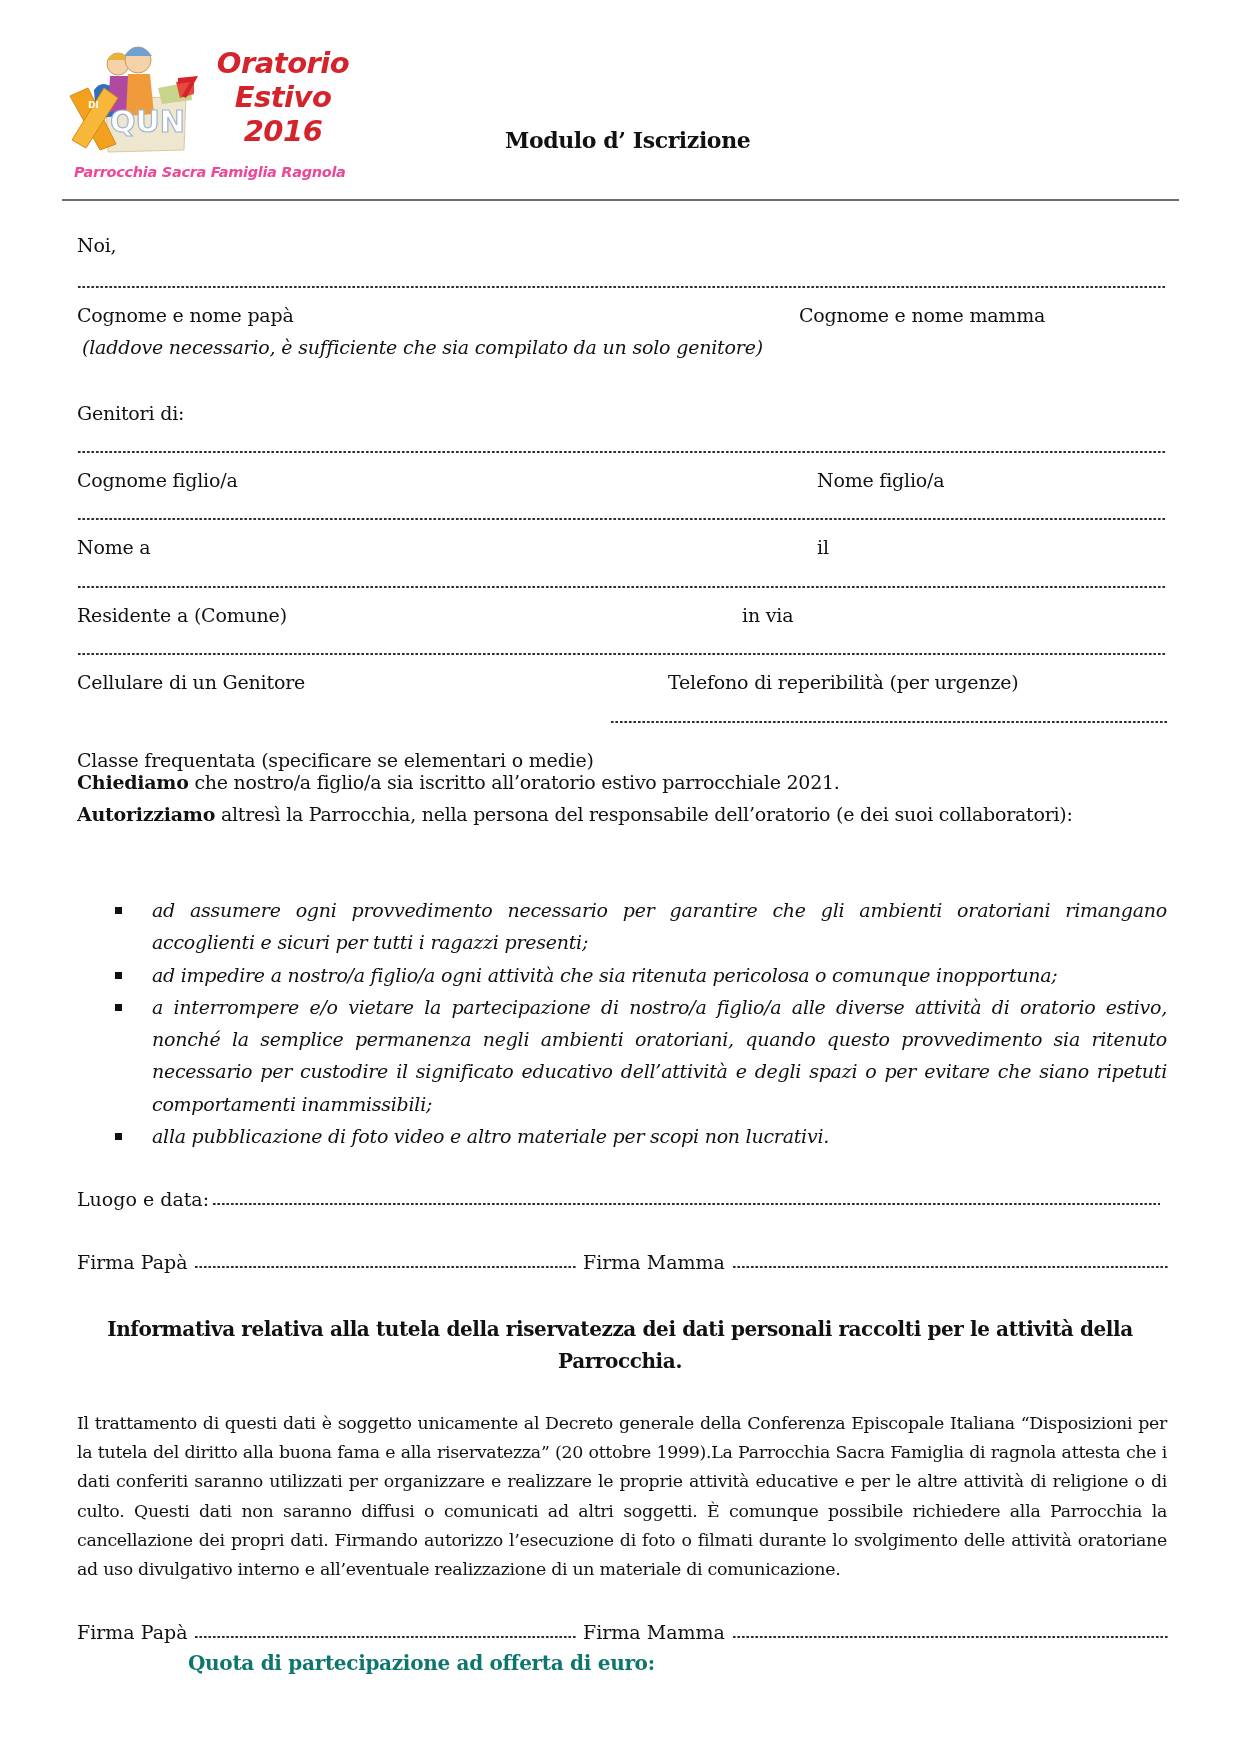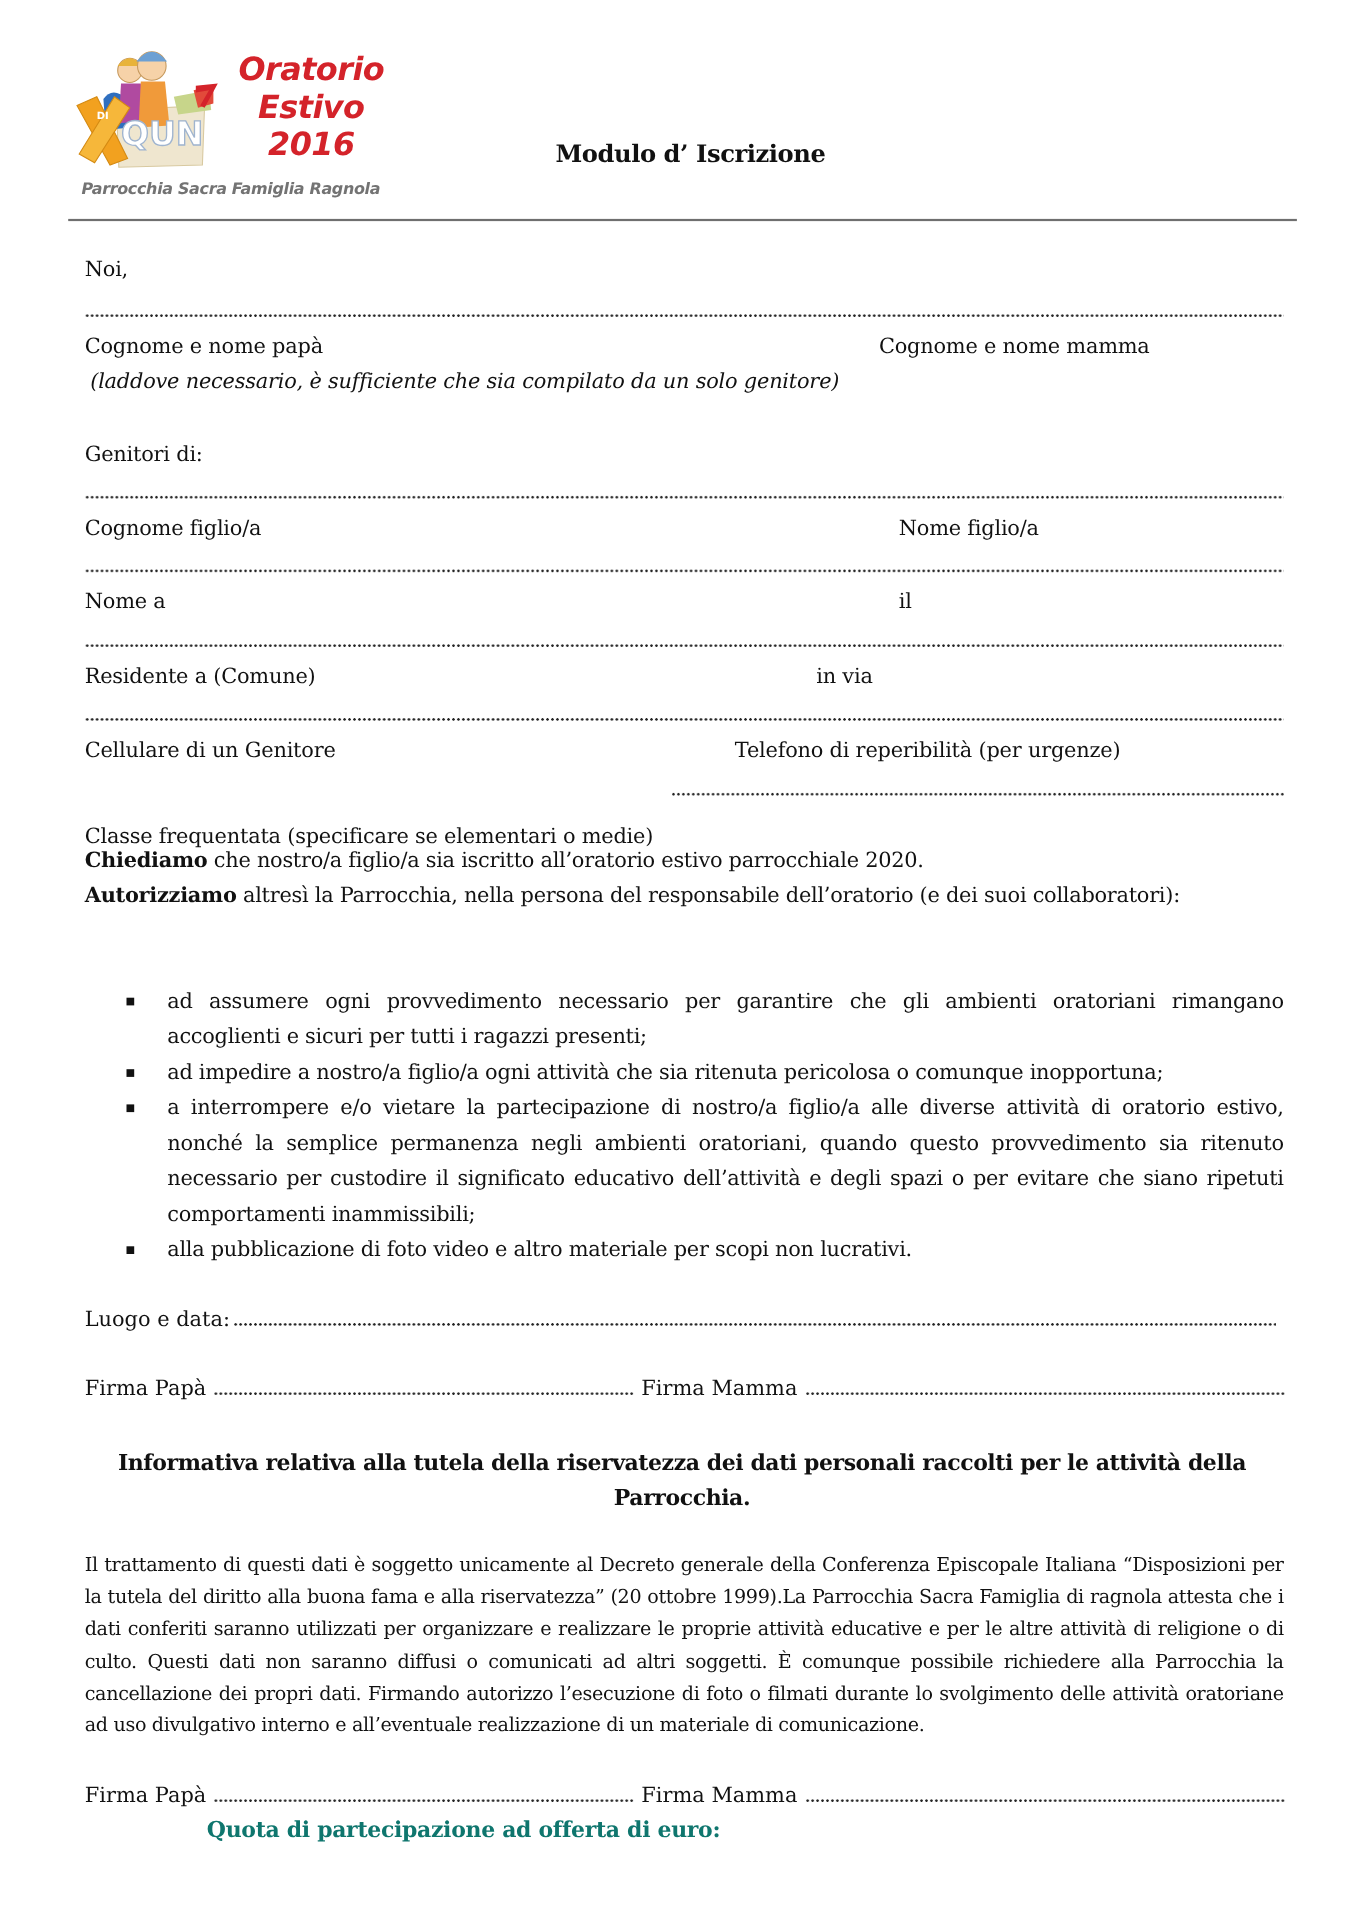--- a/index.html
+++ b/index.html
@@ -9,34 +9,34 @@
     color: #111111;
   }
   .abs { position: absolute; }
   .t { font-size: 19px; line-height: 24px; white-space: nowrap; letter-spacing: -0.2px; }
 
   
   .logo { left: 66px; top: 38px; width: 300px; height: 152px; }
   .logo-title { position: absolute; left: 137px; top: 8px; font-family: "DejaVu Sans", "Liberation Sans", sans-serif;
     font-weight: bold; font-style: italic; color: #d4232a; font-size: 29px; line-height: 34px; text-align: center; width: 160px; letter-spacing: -0.5px; }
   .logo-sub { position: absolute; left: 8px; top: 126px; font-family: "DejaVu Sans", "Liberation Sans", sans-serif;
-    font-weight: bold; font-style: italic; color: #737373; font-size: 14.5px; white-space: nowrap; letter-spacing: -0.3px; }
+    font-weight: bold; font-style: italic; color: #ec4899; font-size: 14.5px; white-space: nowrap; letter-spacing: -0.3px; }
 
   .doc-title { left: 505px; top: 127px; font-weight: bold; font-size: 22px; letter-spacing: -0.4px; }
   .hr { left: 62px; top: 199px; width: 1117px; height: 2px; background: #6f6f6f; }
 
   .dots { position: absolute; height: 4px;
     background-image: radial-gradient(circle, #222 1px, transparent 1.3px);
     background-size: 4.5px 4px; background-repeat: repeat-x; }
 
   .italic { font-style: italic; }
   .bold { font-weight: bold; }
 
   .para { left: 77px; width: 1090px; font-size: 19px; line-height: 32px; text-align: justify; letter-spacing: -0.25px; }
-  .bullet-list { left: 110px; width: 1057px; font-size: 19px; line-height: 32.3px; margin: 0; padding: 0; list-style: none; letter-spacing: -0.25px; }
+  .bullet-list { left: 110px; width: 1057px; font-size: 19px; line-height: 32.3px; margin: 0; padding: 0; list-style: none; letter-spacing: -0.25px; font-style: italic; }
   .bullet-list li { position: relative; padding-left: 42px; text-align: justify; }
   .bullet-list li .sq { position: absolute; left: 5px; top: 13px; width: 7px; height: 7px; background: #111; }
 
   .sig { font-size: 19px; line-height: 24px; }
   .privacy-title { left: 100px; width: 1040px; text-align: center; font-weight: bold; font-size: 20px; line-height: 32px; letter-spacing: -0.4px; }
   .privacy-body { left: 77px; width: 1090px; font-size: 17.4px; line-height: 29.2px; text-align: justify; letter-spacing: -0.3px; }
   .quota { left: 188px; width: 840px; text-align: left; font-weight: bold; font-size: 20px; color: #0f766e; letter-spacing: -0.3px; }
 </style>
 </head>
 <body>
@@ -100,21 +100,21 @@
 <div class="abs t" style="left:742px;top:603px;text-align:right;">in via</div>
 
 <div class="dots" style="left:77px;top:652px;width:1090px;"></div>
 <div class="abs t" style="left:77px;top:670px;">Cellulare di un Genitore</div>
 <div class="abs t" style="left:668px;top:670px;">Telefono di reperibilità (per urgenze)</div>
 
 <div class="abs t" style="left:77px;top:704px;margin-top:44px;">Classe frequentata (specificare se elementari o medie)</div>
 <div class="dots" style="left:610px;top:720px;width:558px;"></div>
 
 <div class="abs para" style="top:766px;">
-  <div><span class="bold">Chiediamo</span><span> che nostro/a figlio/a sia iscritto all’oratorio estivo parrocchiale 2020.</span></div>
+  <div><span class="bold">Chiediamo</span><span> che nostro/a figlio/a sia iscritto all’oratorio estivo parrocchiale 2021.</span></div>
   <div><span class="bold">Autorizziamo</span><span> altresì la Parrocchia, nella persona del responsabile dell’oratorio (e dei suoi collaboratori):</span></div>
 </div>
 
 <ul class="abs bullet-list" style="top:894px;">
   <li><span class="sq"></span><span>ad assumere ogni provvedimento necessario per garantire che gli ambienti oratoriani rimangano accoglienti e sicuri per tutti i ragazzi presenti;</span></li>
   <li><span class="sq"></span><span>ad impedire a nostro/a figlio/a ogni attività che sia ritenuta pericolosa o comunque inopportuna;</span></li>
   <li><span class="sq"></span><span>a interrompere e/o vietare la partecipazione di nostro/a figlio/a alle diverse attività di oratorio estivo, nonché la semplice permanenza negli ambienti oratoriani, quando questo provvedimento sia ritenuto necessario per custodire il significato educativo dell’attività e degli spazi o per evitare che siano ripetuti comportamenti inammissibili;</span></li>
   <li><span class="sq"></span><span>alla pubblicazione di foto video e altro materiale per scopi non lucrativi.</span></li>
 </ul>
 

